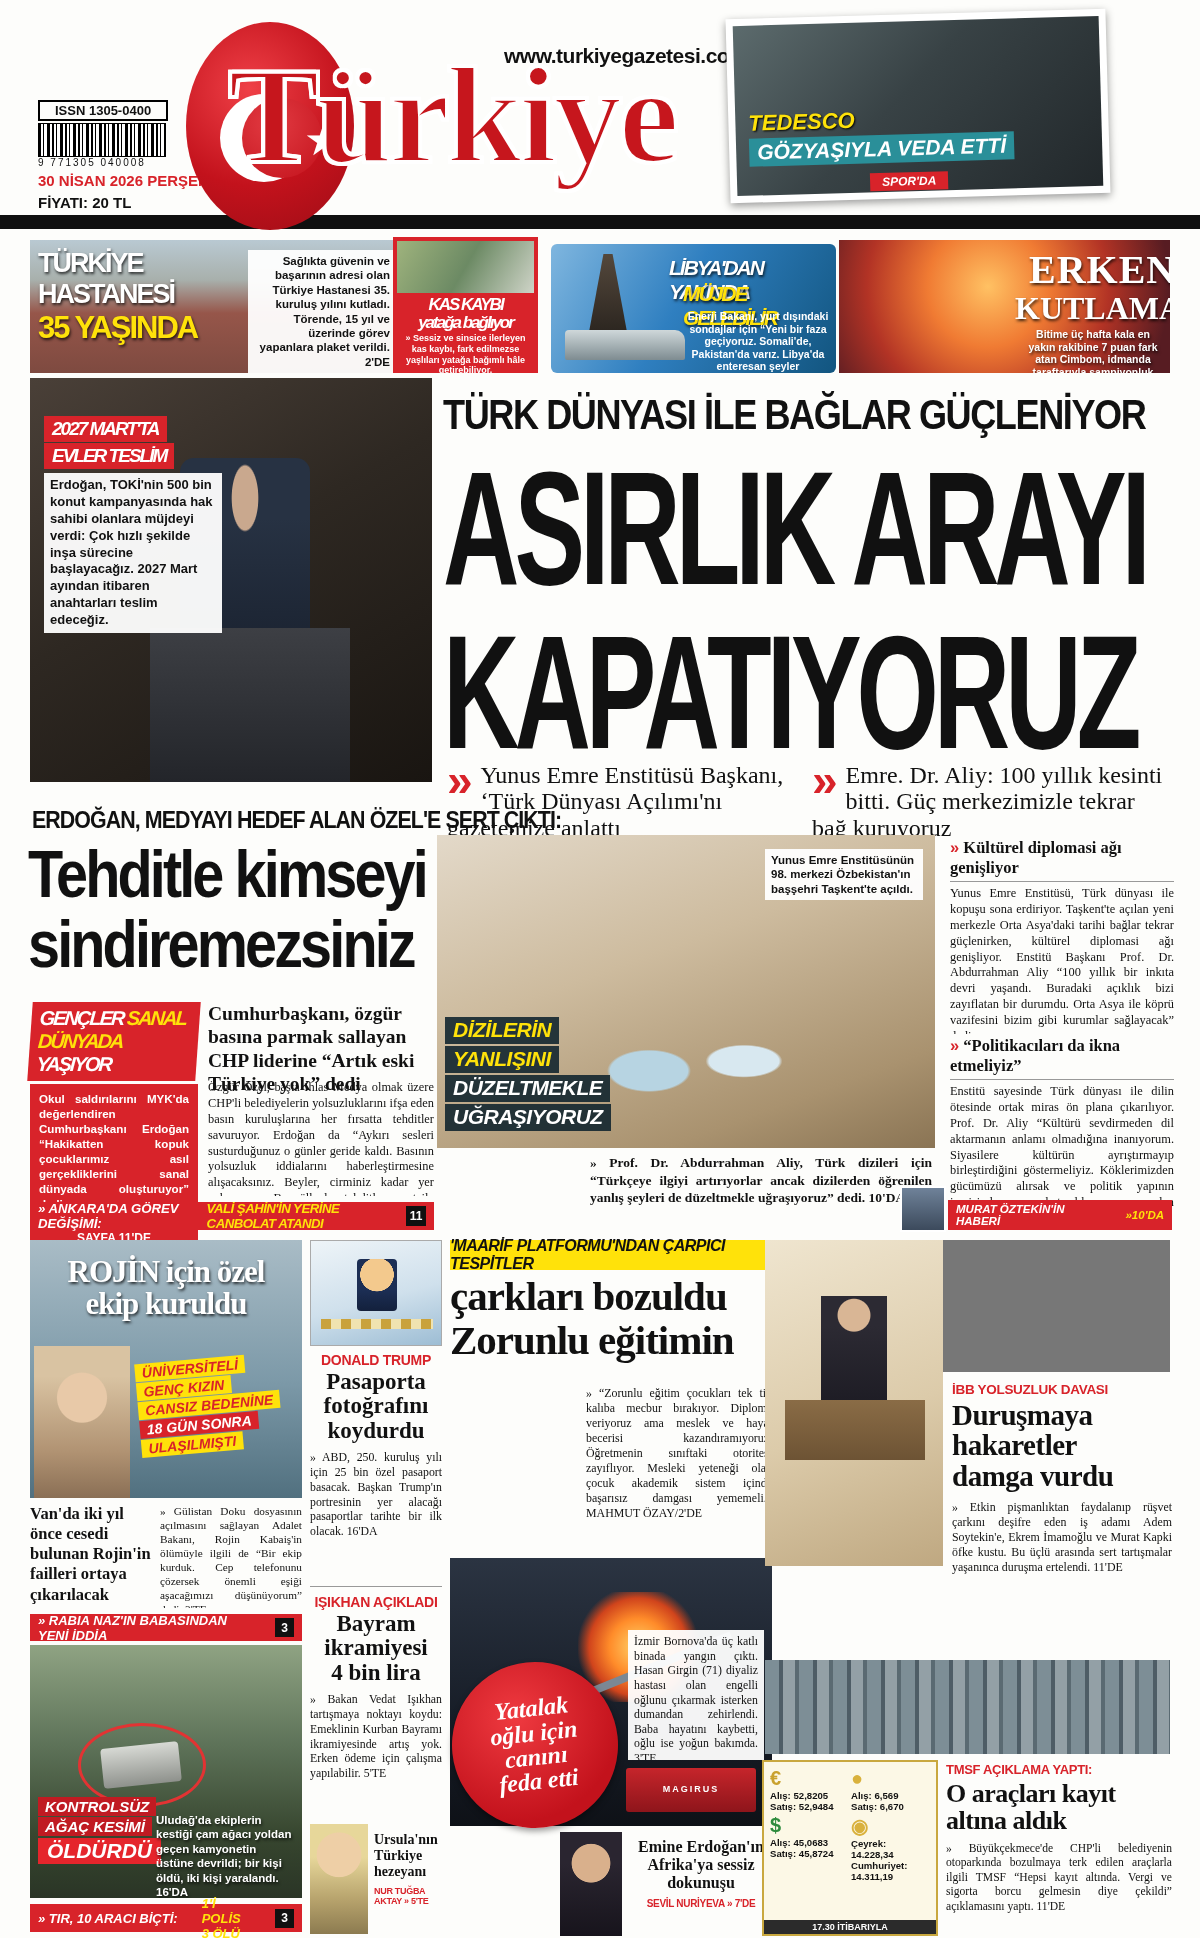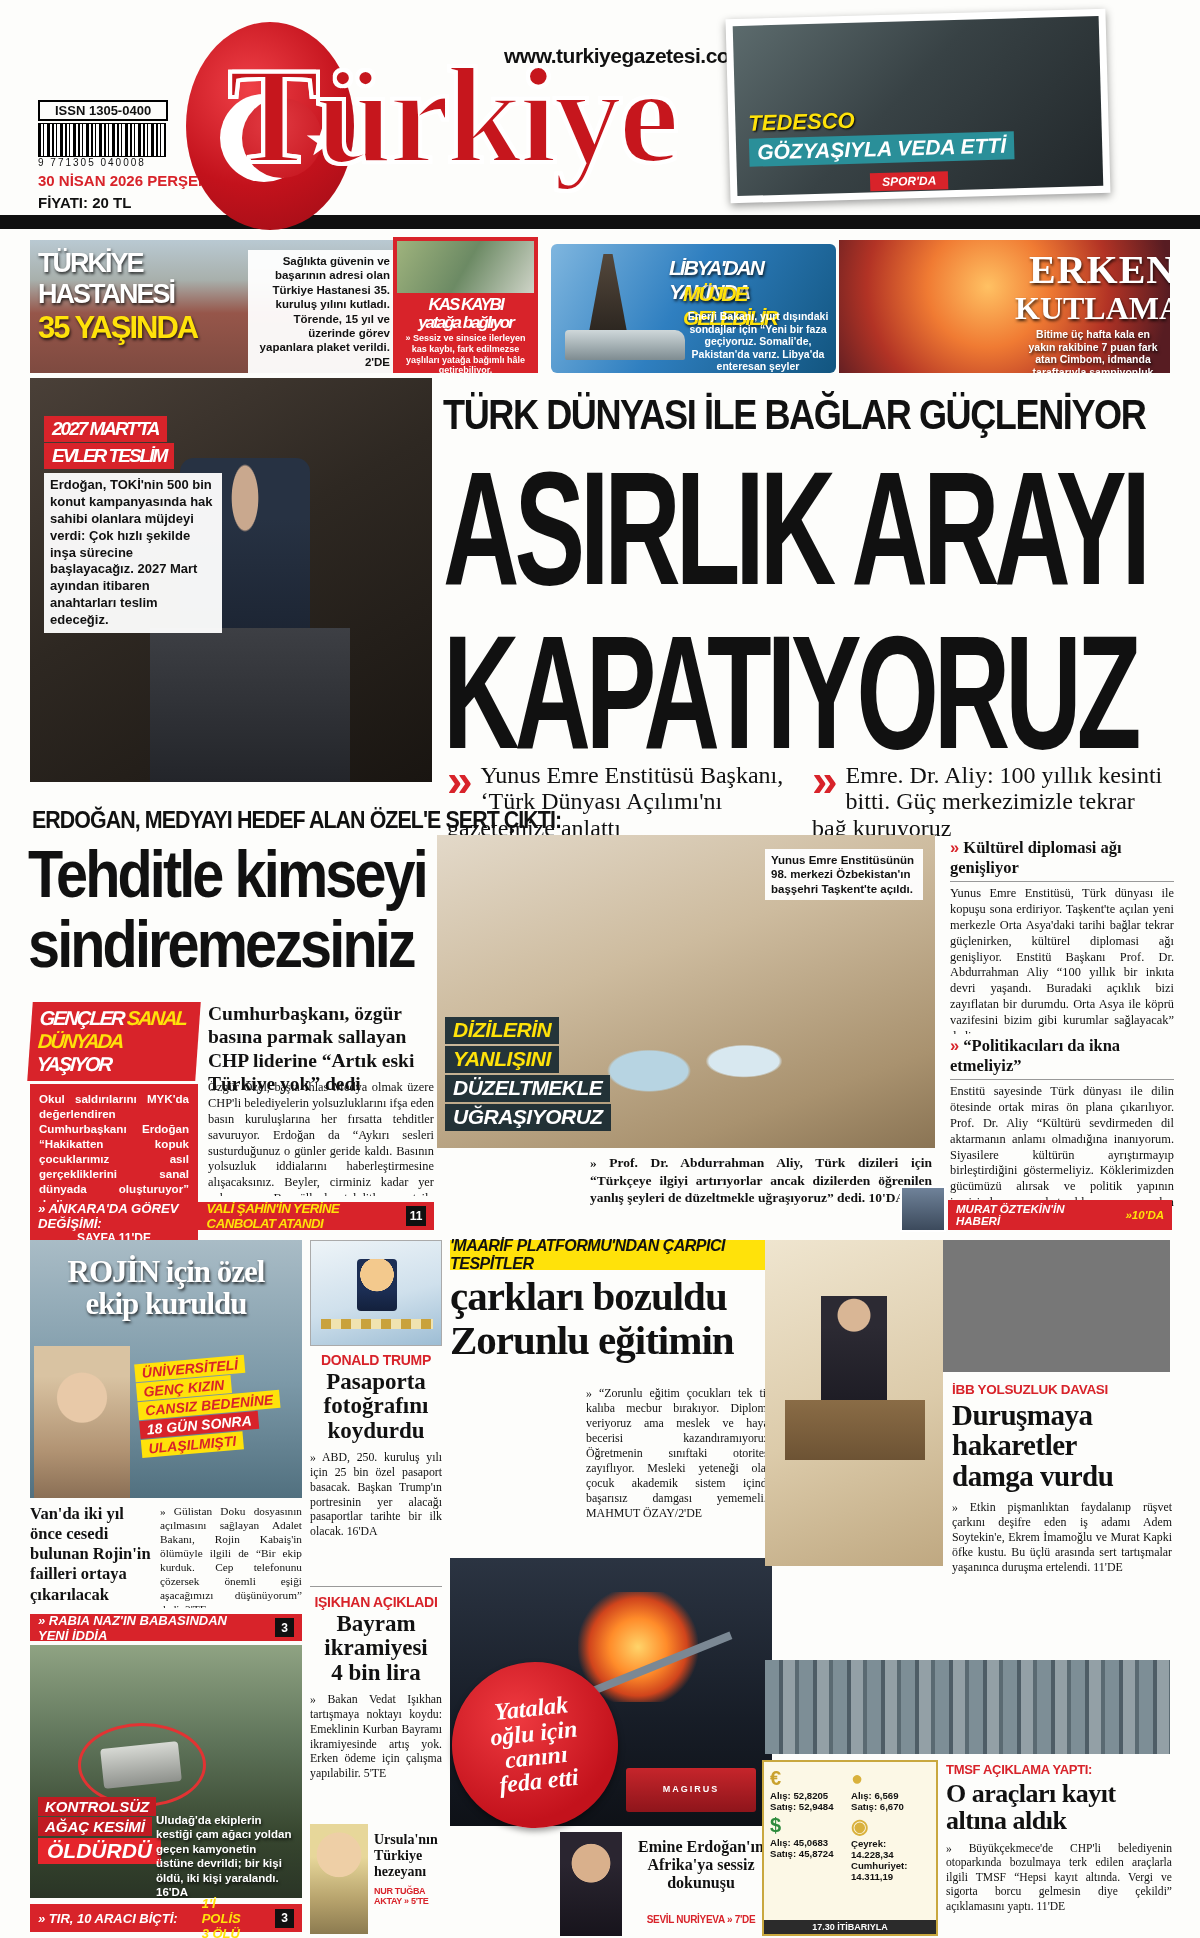--- a/index.html
+++ b/index.html
@@ -231,32 +231,33 @@
       <div>Zorunlu eğitimin</div>
   </div>
   <div class="abs serif just clip" style="left:586px;top:1386px;width:186px;height:164px;font-size:11.9px;line-height:1.26">» “Zorunlu eğitim çocukları tek tip kalıba mecbur bırakıyor. Diploma veriyoruz ama meslek ve hayat becerisi kazandıramıyoruz. Öğretmenin sınıftaki otoritesi zayıflıyor. Mesleki yeteneği olan çocuk akademik sistem içinde başarısız damgası yememeli.” MAHMUT ÖZAY/2'DE</div>
 
   <div class="abs photo clip" style="left:450px;top:1558px;width:322px;height:268px;background:linear-gradient(180deg,#2b3442 0%,#171d27 60%,#0e1117 100%)">
     <div class="abs" style="left:128px;top:34px;width:120px;height:110px;background:radial-gradient(circle,#ffd46a 0%,#ff8c2a 35%,#d0441c 60%,transparent 75%)"></div>
     <div class="abs" style="left:40px;top:120px;width:250px;height:8px;background:#7b8894;transform:rotate(-22deg)"></div>
     <div class="abs" style="left:176px;top:210px;width:130px;height:44px;background:linear-gradient(#c6252b,#8e151b);border-radius:3px">
       <div class="w b" style="font-size:9px;text-align:center;margin-top:16px;letter-spacing:2px">MAGIRUS</div>
     </div>
+    <div class="abs chipwhite serif clip" style="left:178px;top:72px;width:136px;height:130px;font-size:11.8px;line-height:1.24;text-align:justify">İzmir Bornova'da üç katlı binada yangın çıktı. Hasan Girgin (71) diyaliz hastası olan engelli oğlunu çıkarmak isterken dumandan zehirlendi. Baba hayatını kaybetti, oğlu ise yoğun bakımda. 3'TE</div>
   </div>
   <div class="abs" style="left:452px;top:1662px;width:166px;height:166px;border-radius:50%;background:radial-gradient(circle at 40% 32%,#ef3a40,#c3121c 70%);transform:rotate(-6deg);display:flex;flex-direction:column;align-items: center;justify-content:center;box-shadow:0 3px 6px rgba(0,0,0,.4)">
     <div class="serif b it w" style="font-size:24px;line-height:1.02">Yatalak</div>
     <div class="serif b it w" style="font-size:24px;line-height:1.02">oğlu için</div>
     <div class="serif b it w" style="font-size:24px;line-height:1.02">canını</div>
     <div class="serif b it w" style="font-size:24px;line-height:1.02">feda etti</div>
   </div>
 
   <div class="abs photo" style="left:560px;top:1832px;width:62px;height:104px;background:radial-gradient(circle at 50% 30%,#d9b08c 0 24%,transparent 25%),linear-gradient(#2a2530 30%,#17141c)"></div>
   <div class="abs" style="left:630px;top:1838px;width:142px;text-align:center">
     <div class="serif b" style="font-size:16px;line-height:1.12">Emine Erdoğan'ın Afrika'ya sessiz dokunuşu</div>
-    <div class="kicker-red" style="font-size:10px;margin-top:22px">SEVİL NURİYEVA » 7'DE</div>
+    <div class="kicker-red" style="font-size:10px;margin-top:6px">SEVİL NURİYEVA » 7'DE</div>
   </div>
 
   <div class="abs photo" style="left:765px;top:1240px;width:405px;height:132px;background:linear-gradient(170deg,#efe5cf 0%,#e0d0b0 60%,#cbb astounding 100%,#c4b291 100%)"></div>
   <div class="abs photo" style="left:765px;top:1240px;width:178px;height:326px;background:linear-gradient(160deg,#efe5cf 0%,#dccbaa 55%,#bfa881 100%)">
     <div class="abs" style="left:56px;top:56px;width:66px;height:120px;background:radial-gradient(circle at 50% 16%,#d9b695 0 15%,transparent 16%),linear-gradient(#2c2a33 25%,#1b1a22)"></div>
     <div class="abs" style="left:20px;top:160px;width:140px;height:60px;background:linear-gradient(#8a6c46,#6d5334)"></div>
   </div>
   <div class="abs kicker-red" style="left:952px;top:1382px;font-size:13.5px">İBB YOLSUZLUK DAVASI</div>
   <div class="abs serif b" style="left:952px;top:1400px;width:220px;font-size:29px;line-height:1.05;letter-spacing:-.5px">
     <div>Duruşmaya</div>

